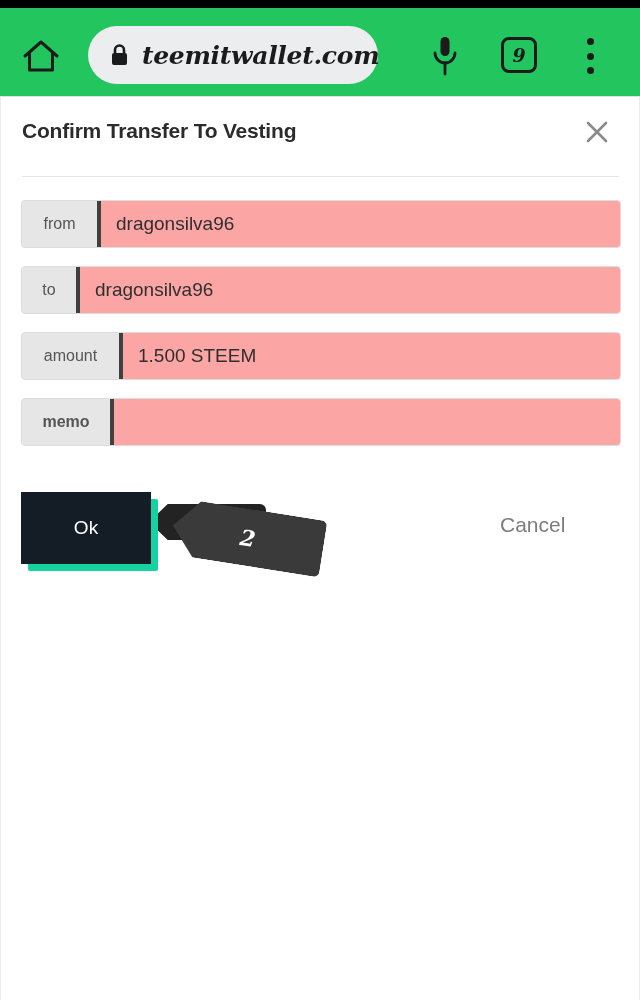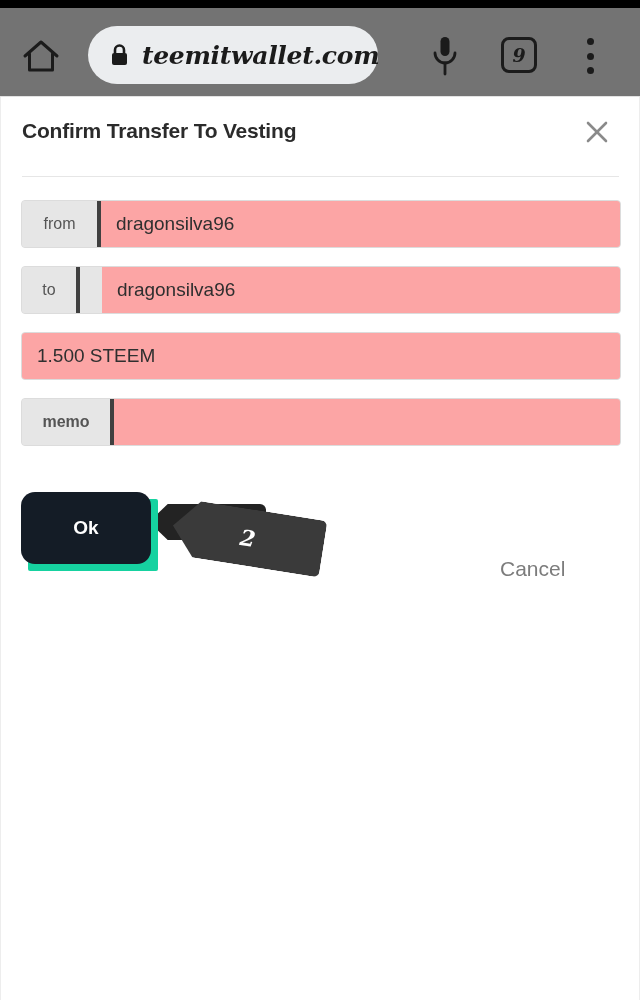--- a/index.html
+++ b/index.html
@@ -24,21 +24,21 @@
     height: 8px;
     background: #000000;
   }
 
   
   .browser-bar {
     position: absolute;
     top: 8px; left: 0;
     width: 640px;
     height: 89px;
-    background: #737373;
+    background: #22c55e;
     border-bottom: 1px solid #e2e2e2;
     box-sizing: border-box;
   }
 
   .home-icon {
     position: absolute;
     left: 22px;
     top: 30px;
     width: 38px;
     height: 36px;
@@ -192,21 +192,21 @@
     display: flex;
     align-items: center;
     padding-left: 15px;
     font-size: 19px;
     color: #2f2f2f;
     background: #fca5a5;
     position: relative;
   }
 
   #row-from   { top: 103px; }
-  #row-to     { top: 169px; gap: 22px; }
+  #row-to     { top: 169px; }
   #row-amount { top: 235px; }
   #row-memo   { top: 301px; font-weight: bold; }
 
   #row-from   .field-label { width: 79px; }
   #row-to     .field-label { width: 58px; }
   #row-amount .field-label { width: 101px; }
   #row-memo   .field-label { width: 92px; }
 
   
   .anno-arrow {
@@ -265,38 +265,37 @@
     border-radius: 2px;
   }
   .ok-button {
     position: absolute;
     left: 20px;
     top: 395px;
     width: 130px;
     height: 72px;
     background: #141c26;
     border: none;
-    border-radius: 14px;
+    border-radius: 0;
     color: #ffffff;
     font-family: "Liberation Sans", sans-serif;
     font-size: 19px;
-    font-weight: bold;
+    font-weight: normal;
     cursor: pointer;
     padding: 0;
   }
 
   .cancel-link {
     position: absolute;
     left: 499px;
     top: 416px;
     font-size: 21px;
     color: #7c7c7c;
     cursor: pointer;
     white-space: nowrap;
-    margin-top: 44px;
   }
 </style>
 </head>
 <body>
 
 <div class="status-strip"></div>
 
 <div class="browser-bar">
 
   <svg class="home-icon" viewBox="0 0 38 36">
@@ -343,20 +342,21 @@
     <div class="field-label">from</div>
     <div class="field-value">dragonsilva96</div>
   </div>
 
   <div class="field-row" id="row-to">
     <div class="field-label">to</div>
     <div class="field-value">dragonsilva96</div>
   </div>
 
   <div class="field-row" id="row-amount">
+    <div class="field-label">amount</div>
     <div class="field-value">1.500 STEEM</div>
   </div>
 
   <div class="field-row" id="row-memo">
     <div class="field-label">memo</div>
     <div class="field-value"></div>
   </div>
 
   <div class="cursor-dot"></div>
   <div class="anno-arrow" id="anno-1">

